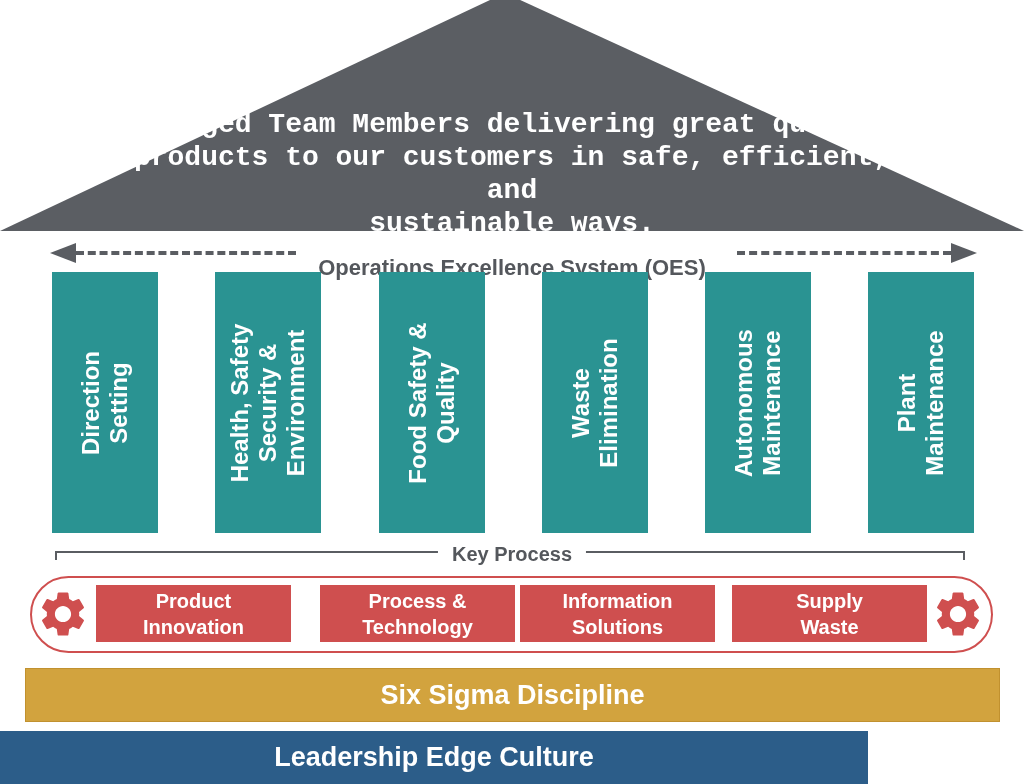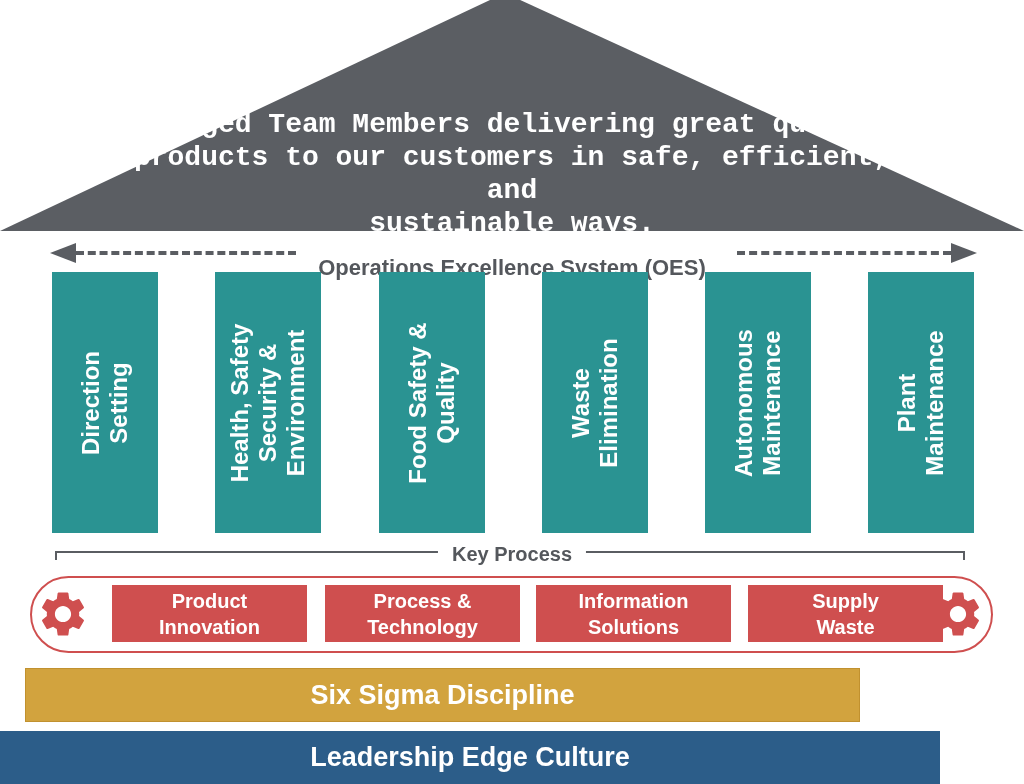--- a/index.html
+++ b/index.html
@@ -58,35 +58,35 @@
   }
   .enablers-container{
     position:absolute;left:30px;top:576px;width:963px;height:77px;
     border:2.5px solid #cf4f4f;border-radius:40px;box-sizing:border-box;
   }
   .gear{position:absolute;top:587px;width:54px;height:54px;}
   .gear-left{left:36px;}
   .gear-right{left:931px;}
   .enabler-box{
     position:absolute;top:585px;height:57px;width:195px;background:#cf4f4f;
-    display:flex;align-items:center;justify-content:center;margin-left:16px;
+    display:flex;align-items:center;justify-content:center;
   }
   .enabler-box span{
     color:#ffffff;font-size:20px;font-weight:bold;text-align:center;
     line-height:1.3;white-space:pre-line;
   }
-  .ebox-1{left:96px;} .ebox-2{left:309px;} .ebox-3{left:520px;} .ebox-4{left:732px;}
+  .ebox-1{left:96px;} .ebox-2{left:320px;} .ebox-3{left:520px;} .ebox-4{left:732px;}
   
   .six-sigma-bar{
-    position:absolute;left:25px;top:668px;width:835px;height:54px;
+    position:absolute;left:25px;top:668px;width:975px;height:54px;
     background:#d2a33e;border:1px solid #c1912f;box-sizing:border-box;
     display:flex;align-items:center;justify-content:center;
   }
   .leadership-bar{
-    position:absolute;left:0;top:731px;width:940px;height:53px;
+    position:absolute;left:0;top:731px;width:868px;height:53px;
     background:#2c5d89;
     display:flex;align-items:center;justify-content:center;
   }
   .bar-label{color:#ffffff;font-size:27px;font-weight:bold;white-space:nowrap;}
 </style>
 </head>
 <body>
 
 <div class="roof"></div>
 <div class="roof-message">Engaged Team Members delivering great quality

